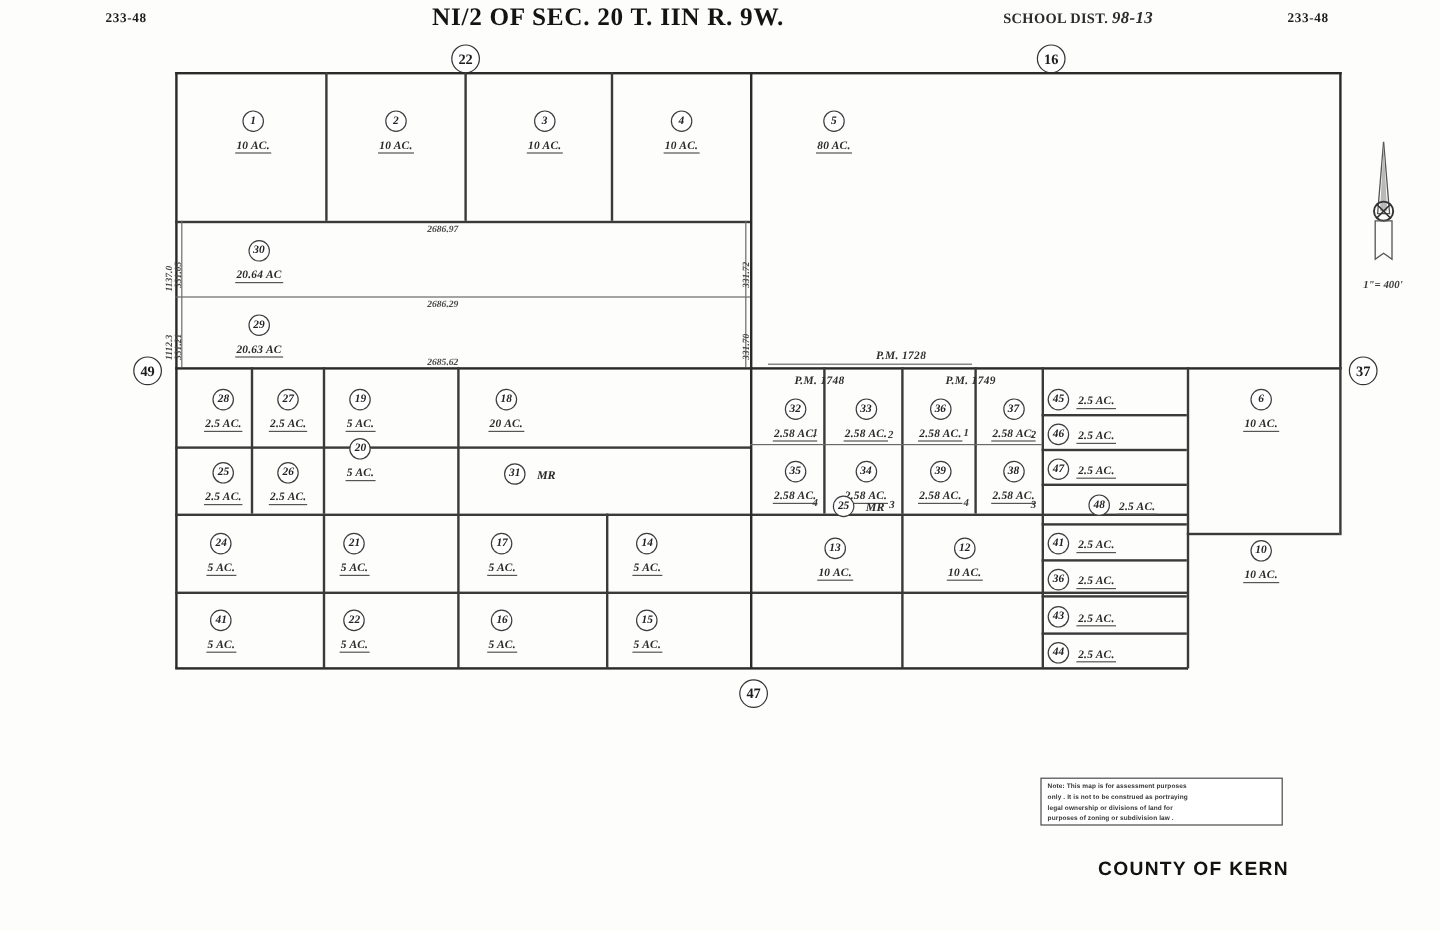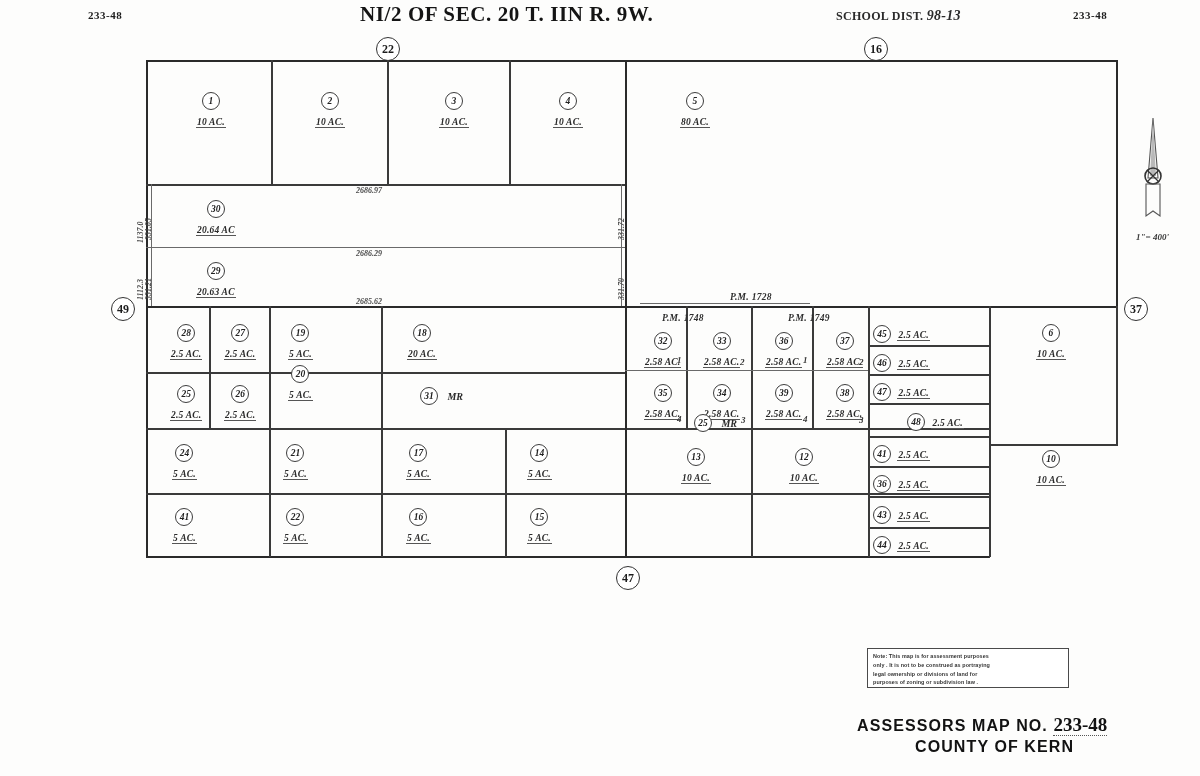--- a/index.html
+++ b/index.html
@@ -460,20 +460,16 @@
   <div class="scale-lbl">1"= 400'</div>
 
   <div class="notebox">
     <p>Note: This map is for assessment purposes</p>
     <p>only . It is not to be construed as portraying</p>
     <p>legal ownership or divisions of land for</p>
     <p>purposes of zoning or subdivision law .</p>
   </div>
 
   <div class="footer">
-    <div class="foot-line1">
-      <span>ASSESSORS MAP NO.</span>
-      <span class="foot-no">233-48</span>
-    </div>
     <div class="foot-line2">COUNTY OF KERN</div>
   </div>
 
 </div>
 
 </body></html>

